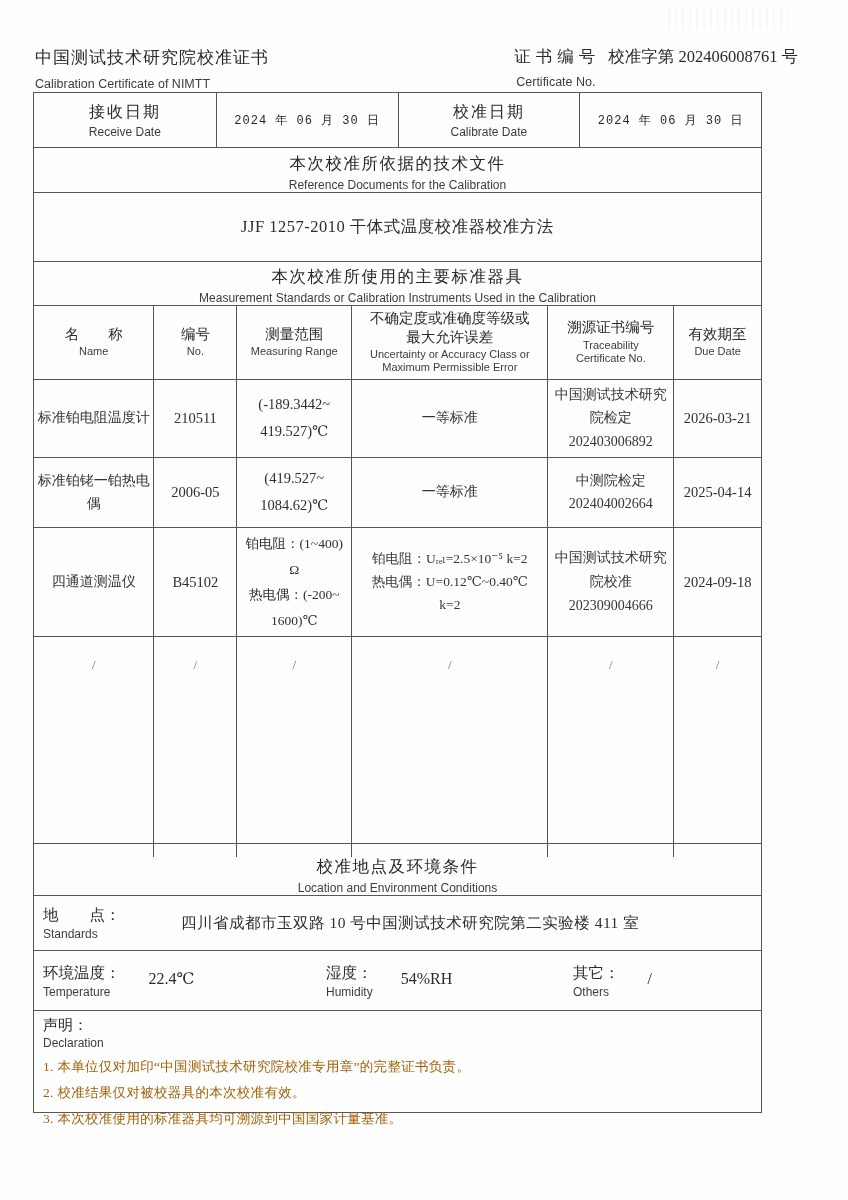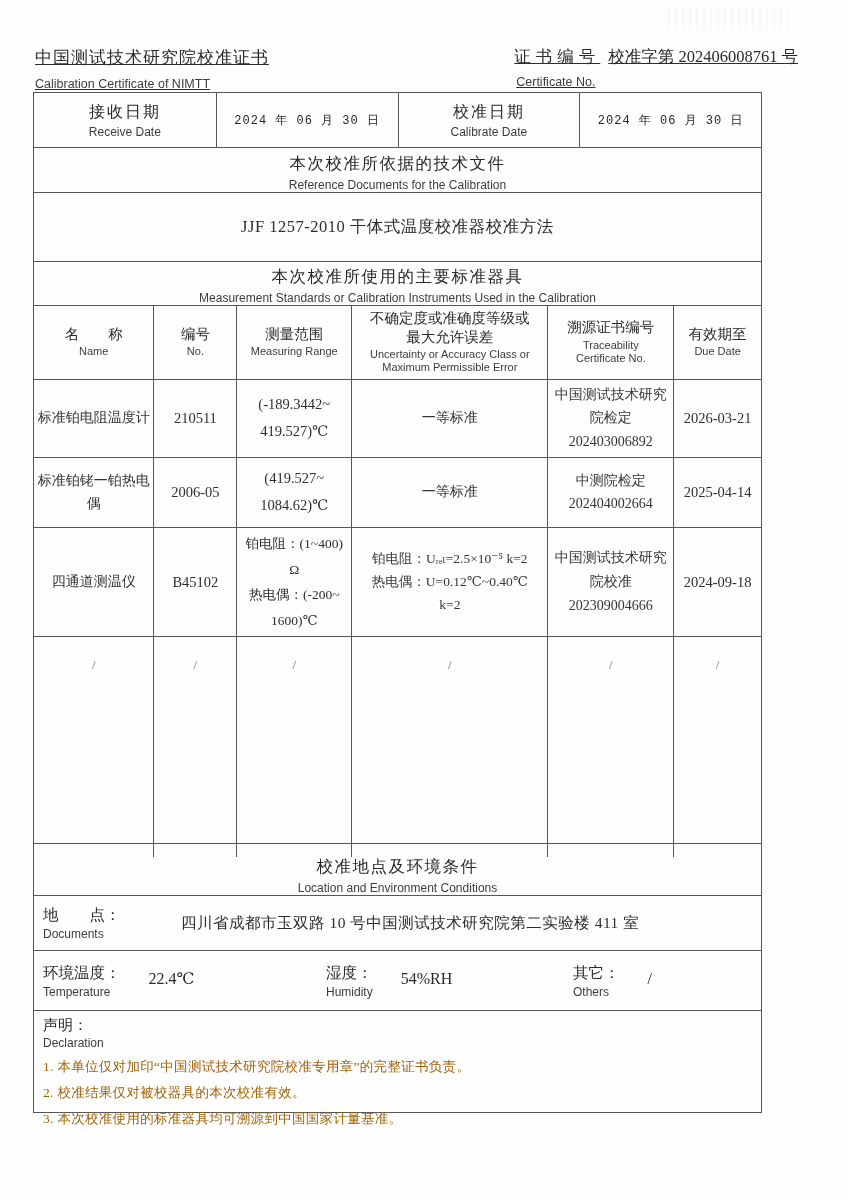--- a/index.html
+++ b/index.html
@@ -6,21 +6,21 @@
   html,body { background:#ffffff; }
   .page {
     position:relative; width:848px; height:1200px; margin:0 auto;
     background:#fefefe; color:#2e2e2e; overflow:hidden;
     font-family:"Liberation Serif","DejaVu Serif",serif;
   }
   .en { font-family:"Liberation Sans","DejaVu Sans",sans-serif; color:#3c3c3c; }
   .pre { white-space:pre-line; }
 
   
-  .hdr { position:absolute; top:46px; left:35px; right:50px; display:flex; justify-content:space-between;text-decoration:underline; }
+  .hdr { position:absolute; top:46px; left:35px; right:50px; display:flex; justify-content:space-between; }
   .hdr-left .cn { font-size:17px; letter-spacing:1px; color:#2a2a2a; }
   .hdr-left .en { font-size:12.5px; margin-top:8px; }
   .hdr-right { text-align:left; }
   .hdr-right .cn { font-size:16.5px; color:#2a2a2a; }
   .hdr-right .cert-label { letter-spacing:5px; margin-right:8px; }
   .hdr-right .en { font-size:12.5px; margin-top:7px; margin-left:2px; }
 
   
   .frame {
     position:absolute; top:92px; left:33px; width:729px; height:1021px;
@@ -237,21 +237,21 @@
     </div>
 
     <div class="sec sec-title sec-loc-title">
       <div class="t-cn">校准地点及环境条件</div>
       <div class="t-en en">Location and Environment Conditions</div>
     </div>
 
     <div class="sec sec-loc">
       <div class="lblk">
         <div class="l-cn">地　　点：</div>
-        <div class="l-en en">Documents</div>
+        <div class="l-en en">Standards</div>
       </div>
       <div class="addr">四川省成都市玉双路 10 号中国测试技术研究院第二实验楼 411 室</div>
     </div>
 
     <div class="sec sec-env">
       <div class="env-g env-g1">
         <div class="lblk">
           <div class="l-cn">环境温度：</div>
           <div class="l-en en">Temperature</div>
         </div>

